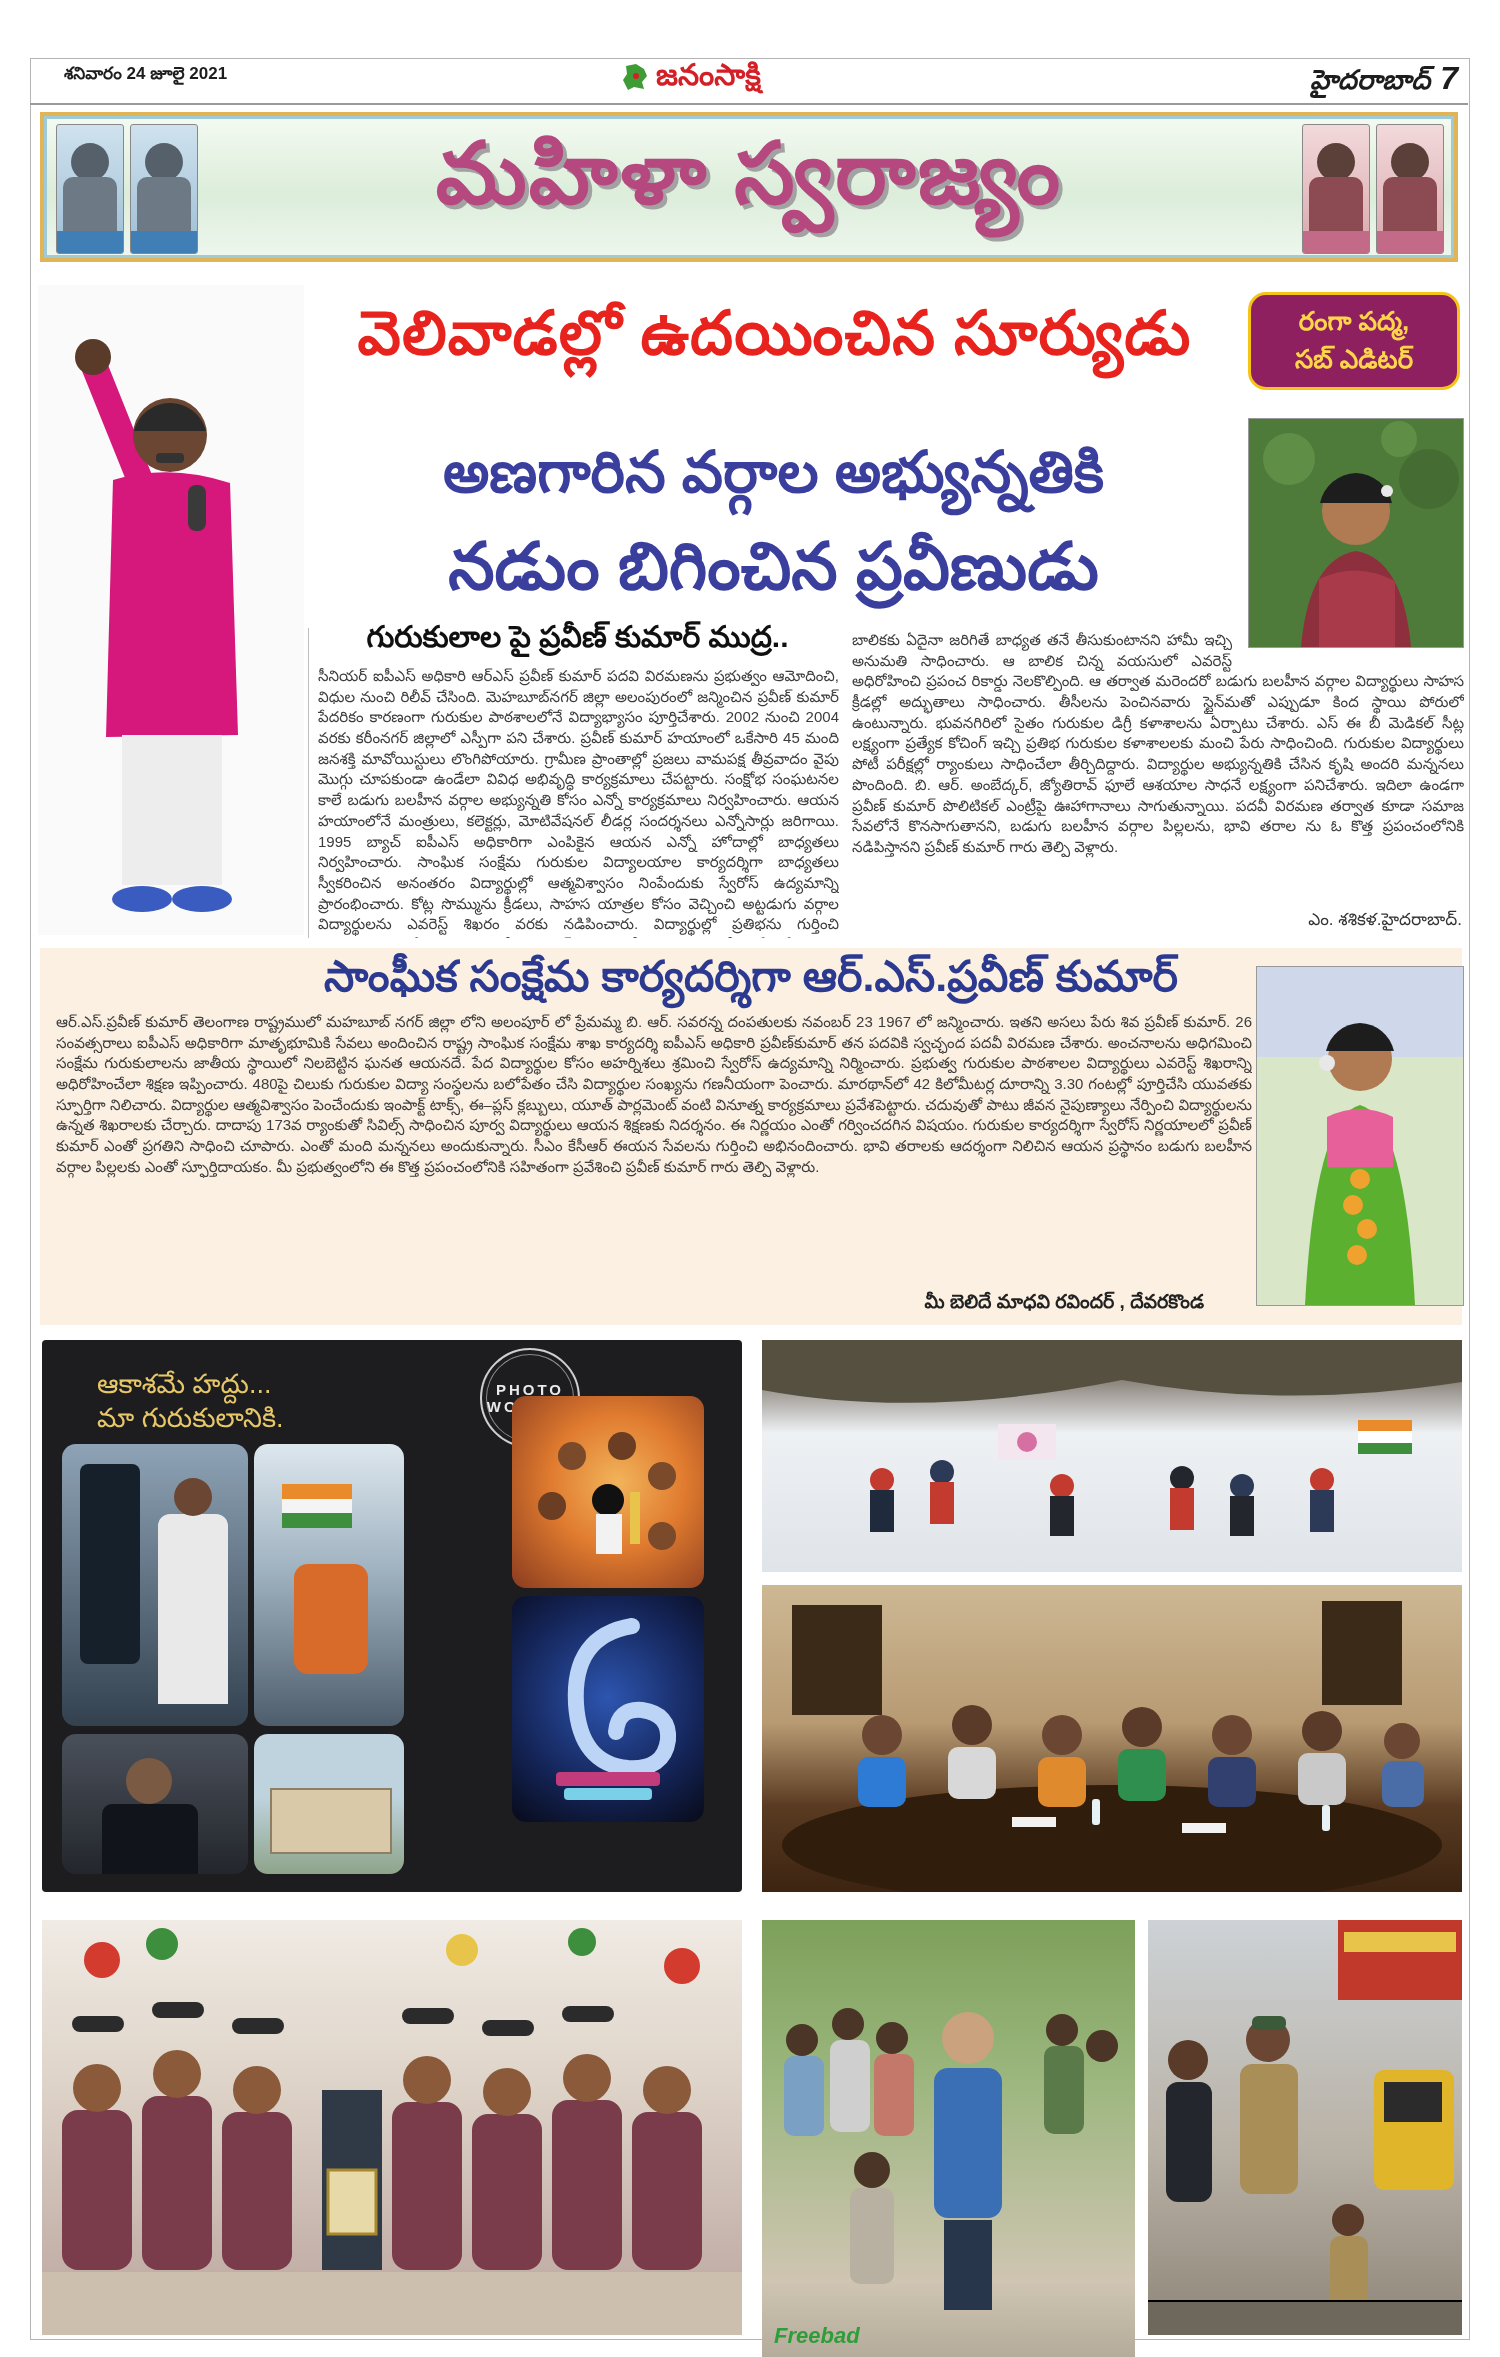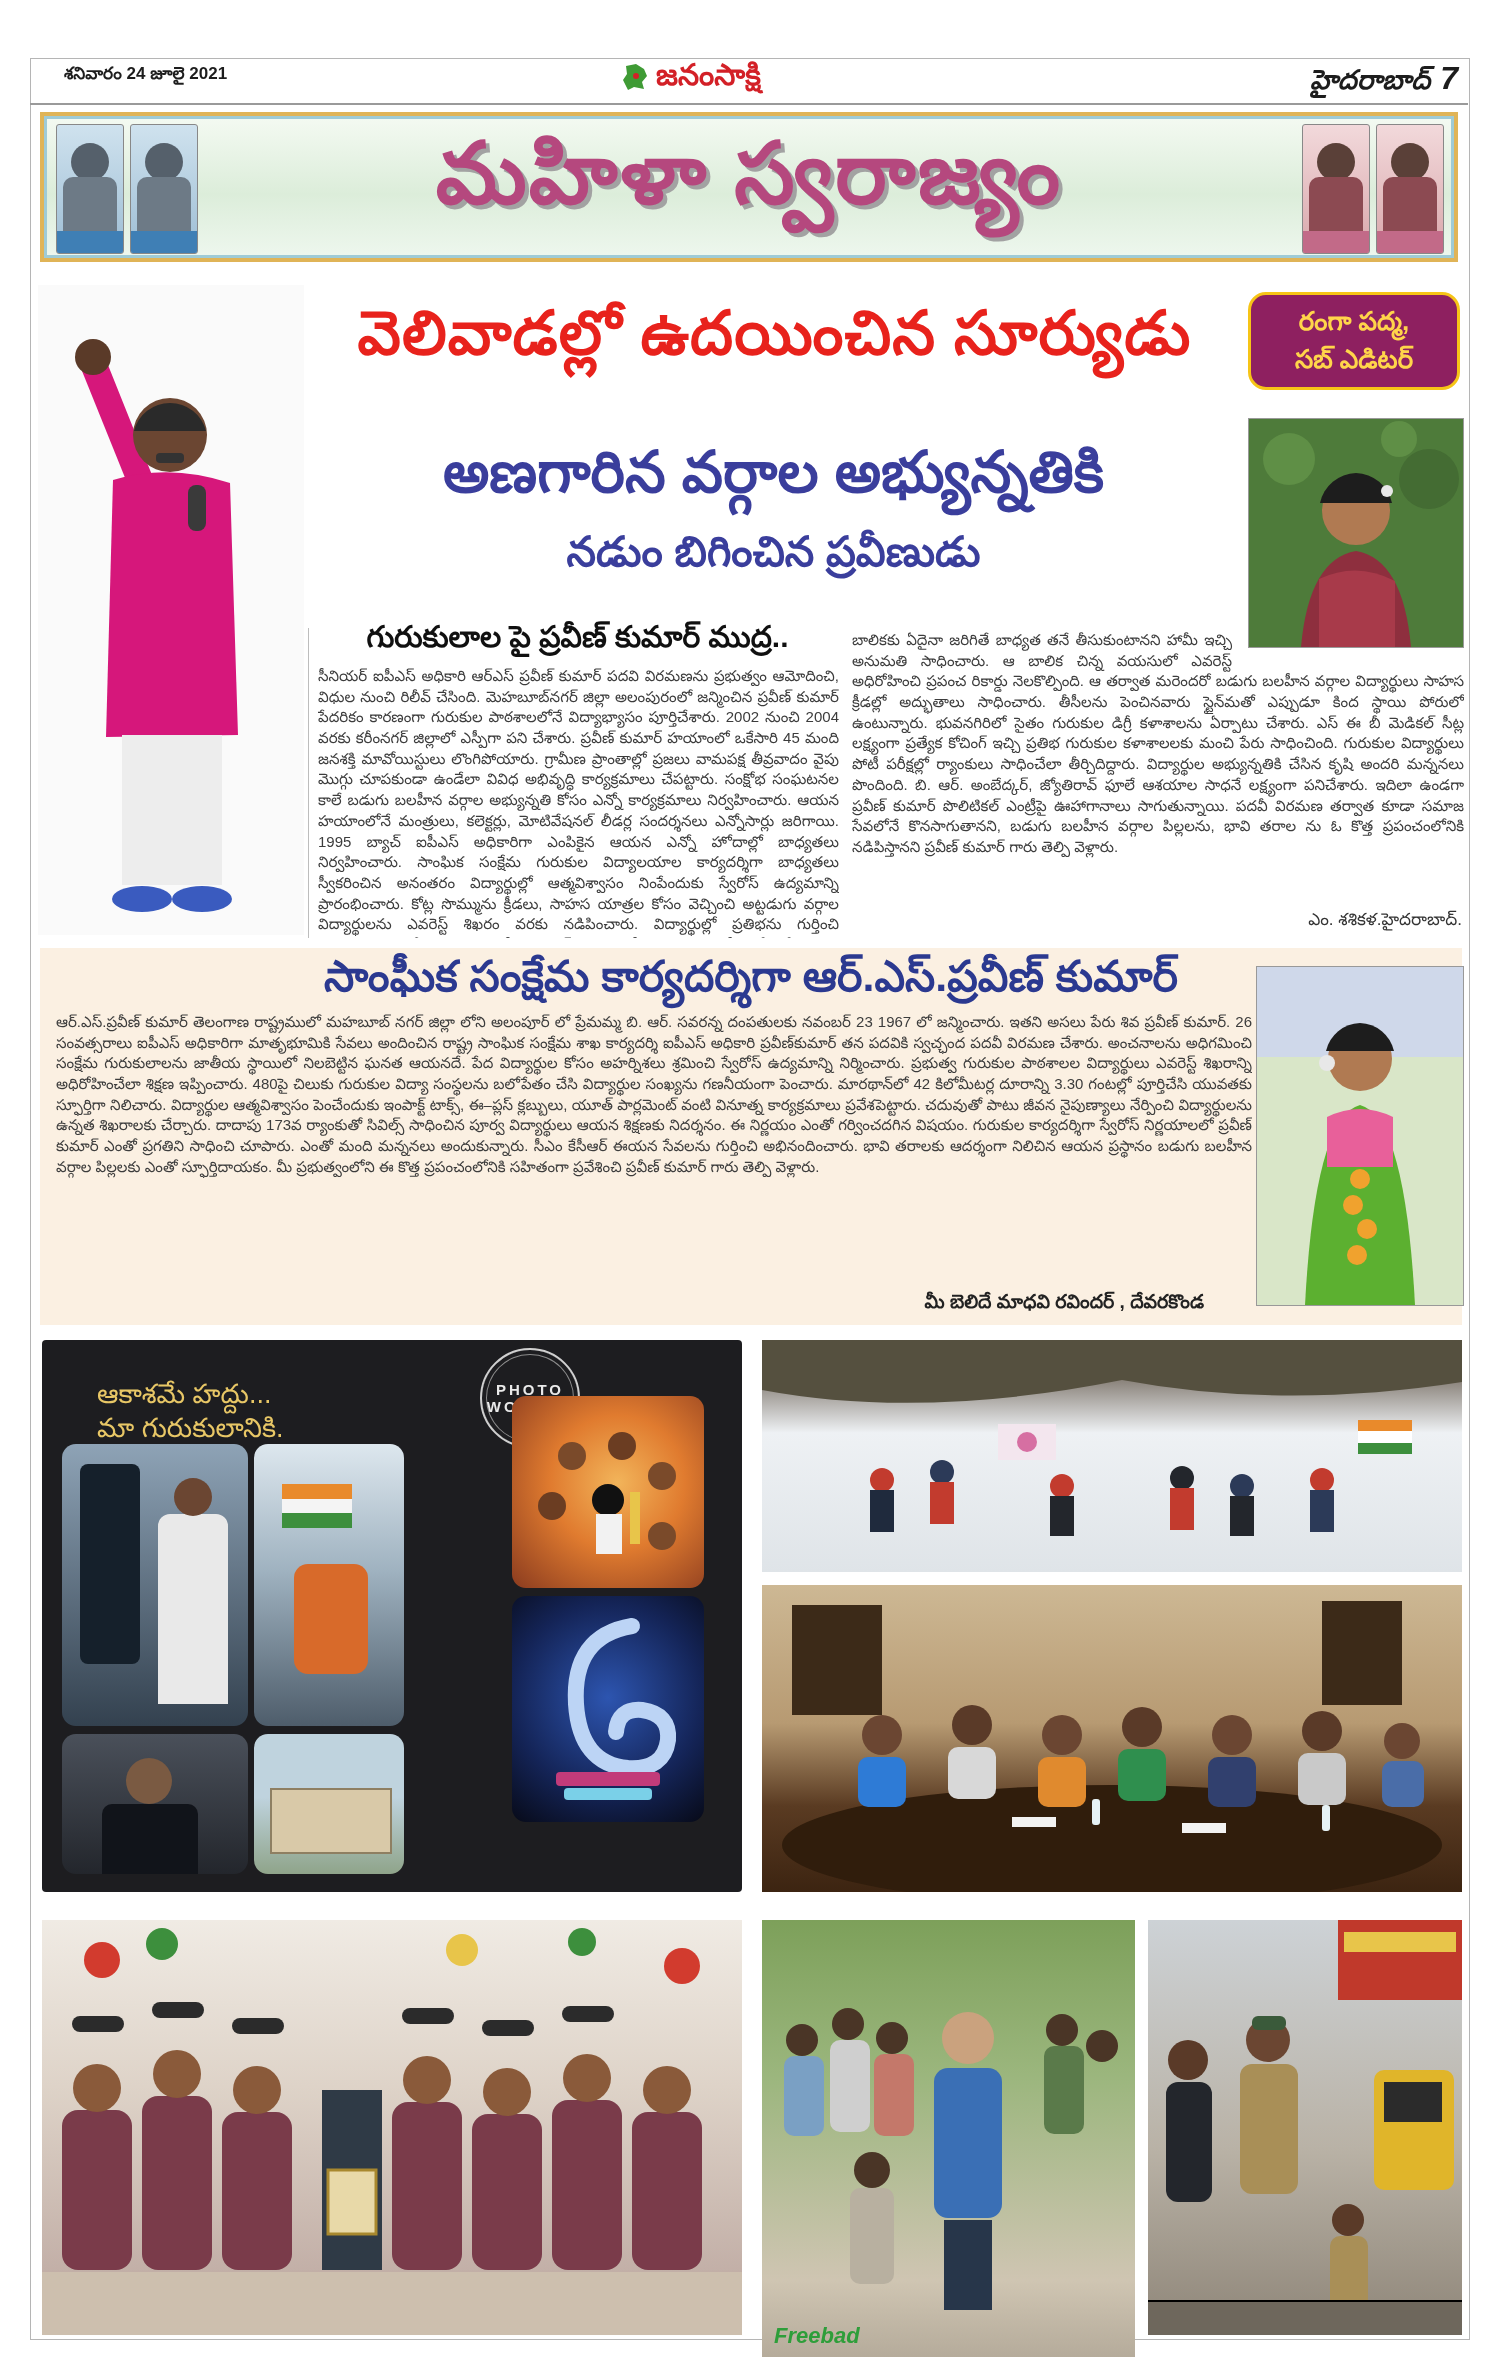--- a/index.html
+++ b/index.html
@@ -41,21 +41,21 @@
   .vrule{position:absolute;left:308px;top:628px;width:1px;height:310px;background:#bdbdbd;}
   .headline1{position:absolute;left:312px;top:298px;width:925px;text-align:center;
              font-size:61px;font-weight:800;color:#e8221c;letter-spacing:1px;}
   .editor-box{position:absolute;left:1248px;top:292px;width:212px;height:98px;border-radius:18px;
               background:#8e2060;border:3px solid #f6c417;box-sizing:border-box;
               display:flex;flex-direction:column;align-items:center;justify-content:center;
               color:#ffd54a;font-size:26px;font-weight:bold;line-height:1.45;}
   .subhead1a{position:absolute;left:306px;top:438px;width:935px;text-align:center;
              font-size:58px;font-weight:800;color:#3a3e9c;}
   .subhead1b{position:absolute;left:306px;top:528px;width:935px;text-align:center;
-             font-size:42px;font-weight:800;color:#3a3e9c;}
+             font-size:66px;font-weight:800;color:#3a3e9c;}
   .woman-photo1{position:absolute;left:1248px;top:418px;width:214px;height:228px;overflow:hidden;border:1px solid #999;}
   .section-head{position:absolute;left:315px;top:620px;width:525px;text-align:center;
                 font-size:30px;font-weight:bold;color:#101010;}
   .bodytext{font-size:15px;line-height:1.38;text-align:justify;color:#3c3c3c;overflow:hidden;}
   .col-left{position:absolute;left:318px;top:666px;width:521px;height:272px;}
   .col-right{position:absolute;left:852px;top:630px;width:612px;height:276px;}
   .col-right .photo-spacer{float:right;width:232px;height:22px;}
   .byline1{position:absolute;left:1040px;top:910px;width:422px;display:flex;justify-content:flex-end;
            font-size:17px;color:#333;}
 
@@ -65,21 +65,21 @@
              font-size:43px;font-weight:800;color:#2b3990;}
   .a2-body{position:absolute;left:16px;top:64px;width:1196px;height:282px;}
   .woman-photo2{position:absolute;left:1256px;top:966px;width:206px;height:338px;overflow:hidden;border:1px solid #999;}
   .byline2{position:absolute;right:258px;bottom:8px;font-size:19px;font-weight:bold;color:#222;}
 
   
   .photo{position:absolute;overflow:hidden;}
   .photo svg{display:block;}
 
   .collage{left:42px;top:1340px;width:700px;height:552px;background:#1d1d20;border-radius:4px;}
-  .collage-caption{position:absolute;left:55px;top:38px;font-size:27px;line-height:1.25;color:#e8c766;}
+  .collage-caption{position:absolute;left:55px;top:28px;font-size:27px;line-height:1.25;color:#e8c766;}
   .badge{position:absolute;left:438px;top:8px;width:96px;height:96px;border:2px solid #cfcfcf;border-radius:50%;
          display:flex;flex-direction:column;align-items:center;justify-content:center;color:#e9e9e9;
          font-size:15px;font-weight:bold;letter-spacing:3px;box-shadow:inset 0 0 0 4px #1d1d20,inset 0 0 0 5px #8b8b8b;}
   .tile{position:absolute;border-radius:14px;overflow:hidden;}
   .tileA{left:20px;top:104px;width:186px;height:282px;background:linear-gradient(180deg,#8ea3b6,#33414f);}
   .tileA .statue{position:absolute;left:18px;top:20px;width:60px;height:200px;background:#15202b;border-radius:8px;}
   .tileA .man{position:absolute;left:96px;top:70px;width:70px;height:190px;background:#e9e9e9;border-radius:12px 12px 0 0;}
   .tileA .man-head{position:absolute;left:112px;top:34px;width:38px;height:38px;border-radius:50%;background:#6b4632;}
   .tileB{left:212px;top:104px;width:150px;height:282px;background:linear-gradient(180deg,#dde7ee 0%,#9fb2c0 45%,#4e5d6b 100%);}
   .tileB .flag{position:absolute;left:28px;top:40px;width:70px;height:44px;

